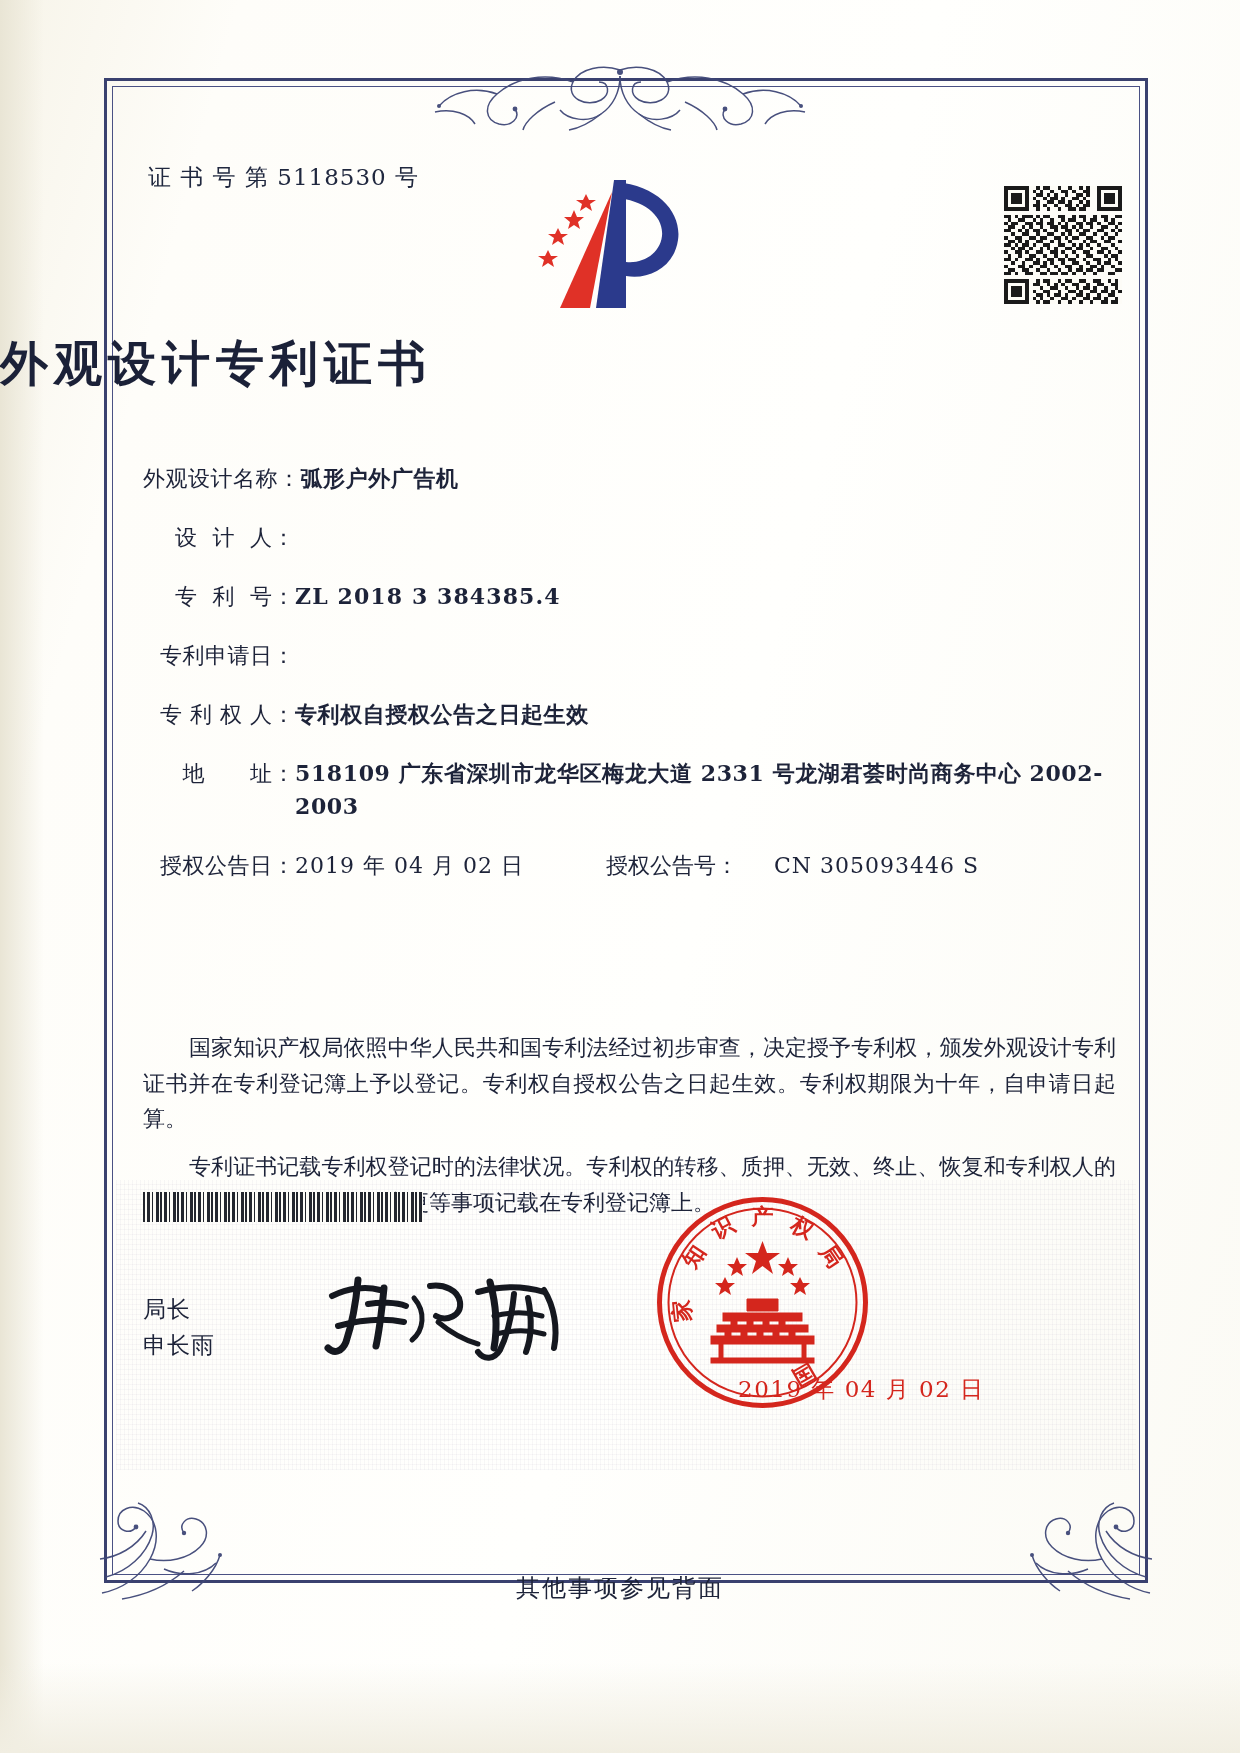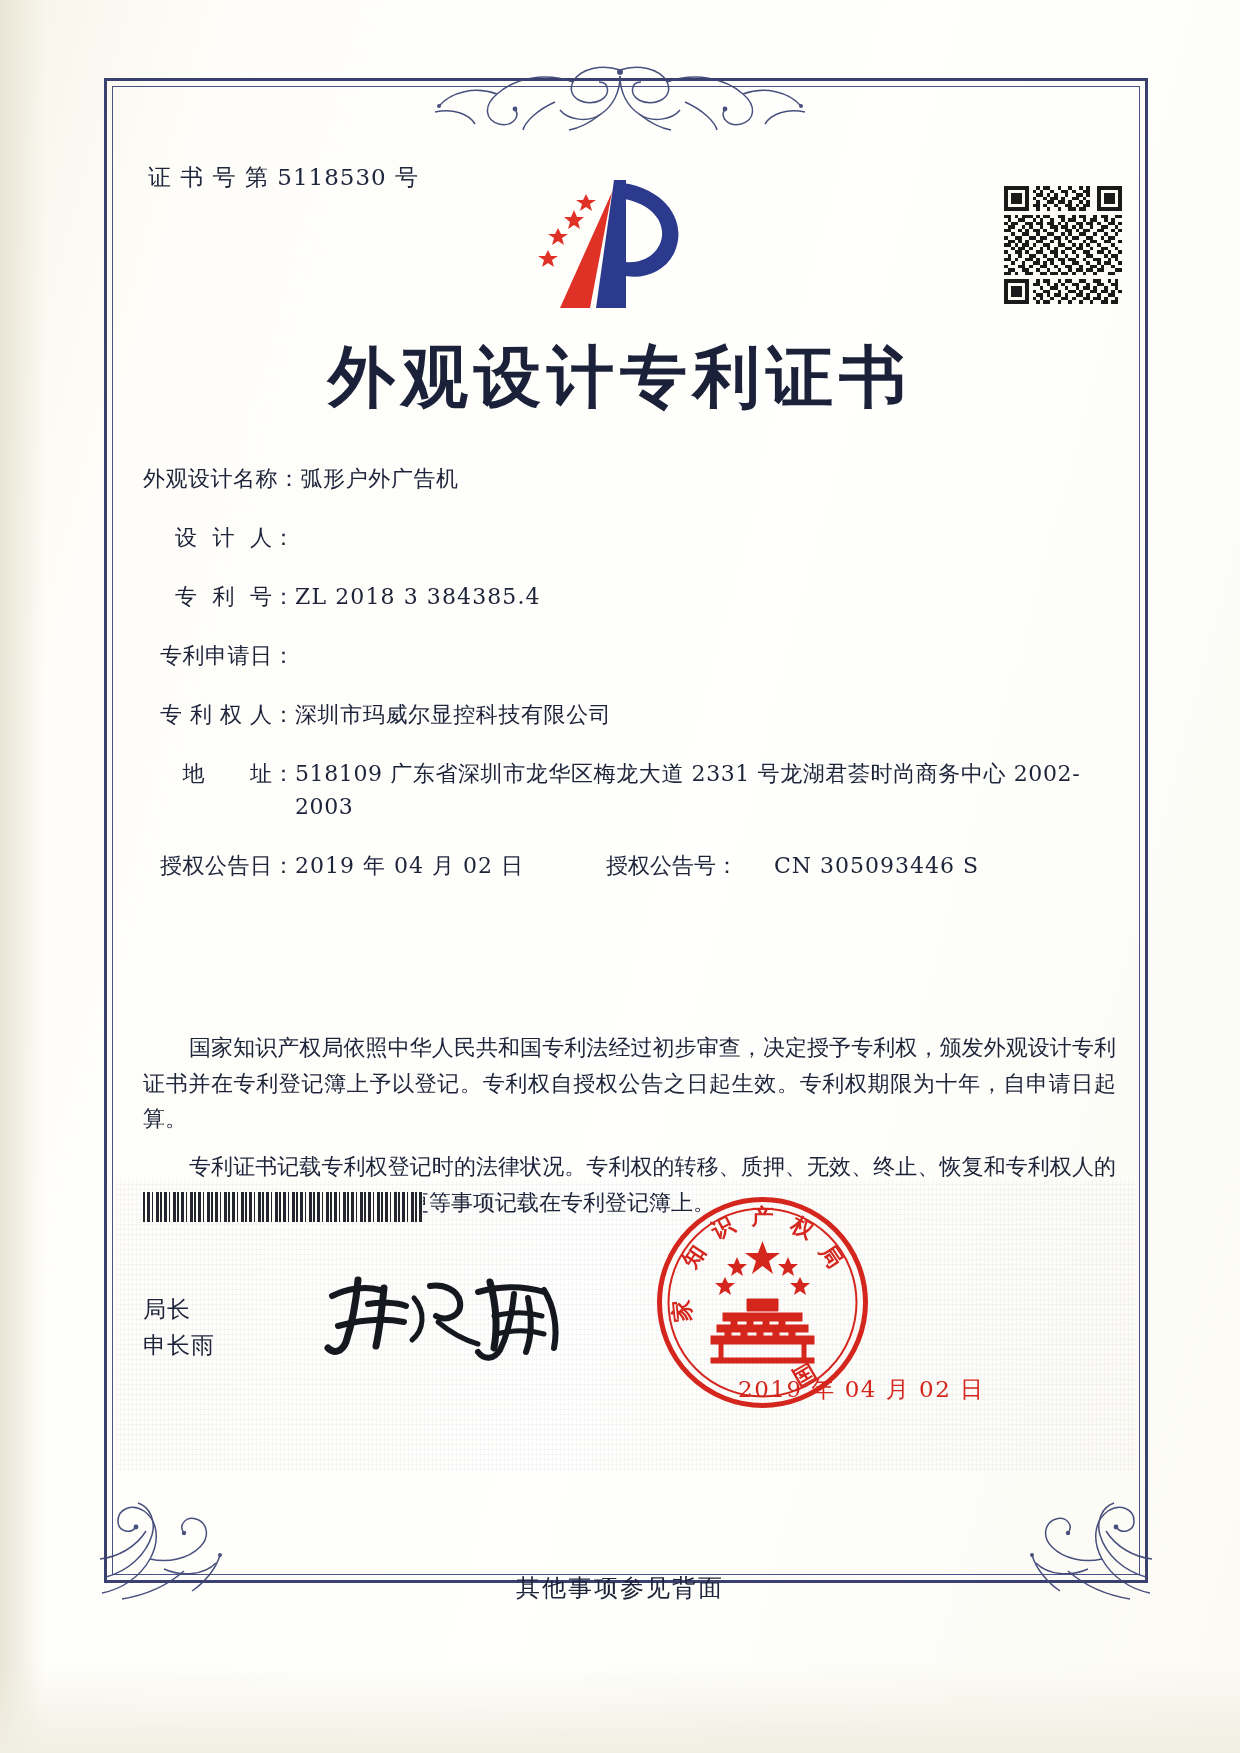--- a/index.html
+++ b/index.html
@@ -87,22 +87,22 @@
     width: 180px; height: 140px;
   }
   .qr {
     position: absolute;
     right: 118px; top: 186px;
     width: 118px; height: 118px;
   }
   .title {
     position: absolute;
     left: 0; right: 0; top: 332px;
-    text-align: center;
-    font-size: 67px;
+    text-align: left;
+    font-size: 48px;
     letter-spacing: 6px;
     font-weight: bold;
     color: #1b2138;
     font-family: "DejaVu Serif", serif;
   }
 
   
   .fields {
     position: absolute;
     left: 143px; right: 120px; top: 462px;
@@ -118,20 +118,21 @@
   }
   .lbl {
     flex: 0 0 152px;
     white-space: pre;
     letter-spacing: 0.5px;
     text-align: right;
   }
   .val {
     flex: 1 1 auto;
     letter-spacing: 0.6px;
+    font-weight: bold;
   }
   .val.mono { font-family: "DejaVu Serif", serif; letter-spacing: 1.1px; }
   .row.two-col { justify-content: flex-start; }
   .lbl2 {
     flex: 0 0 168px;
     margin-left: 82px;
     white-space: pre;
   }
   .val2 { flex: 0 0 auto; letter-spacing: 1px; }
 
@@ -354,21 +355,21 @@
     </div>
     <div class="row">
       <span class="lbl">专  利  号：</span>
       <span class="val mono">ZL 2018 3 384385.4</span>
     </div>
     <div class="row">
       <span class="lbl">专利申请日：</span>
     </div>
     <div class="row">
       <span class="lbl">专 利 权 人：</span>
-      <span class="val">深圳市玛威尔显控科技有限公司</span>
+      <span class="val">专利权自授权公告之日起生效</span>
     </div>
     <div class="row">
       <span class="lbl">地      址：</span>
       <span class="val">518109 广东省深圳市龙华区梅龙大道 2331 号龙湖君荟时尚商务中心 2002-2003</span>
     </div>
     <div class="row two-col">
       <span class="lbl">授权公告日：</span>
       <span class="val2">2019 年 04 月 02 日</span>
       <span class="lbl2">授权公告号：</span>
       <span class="val2">CN 305093446 S</span>

